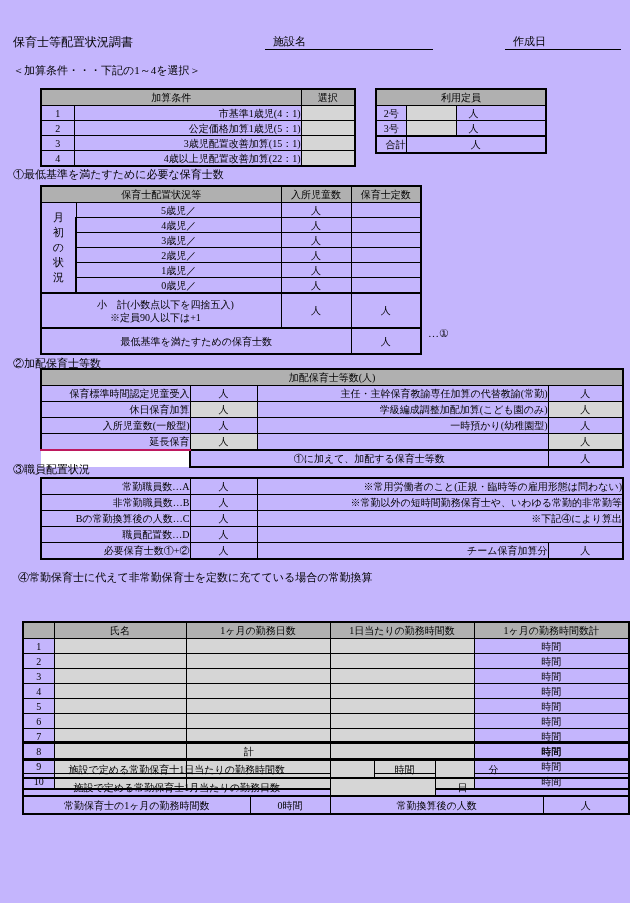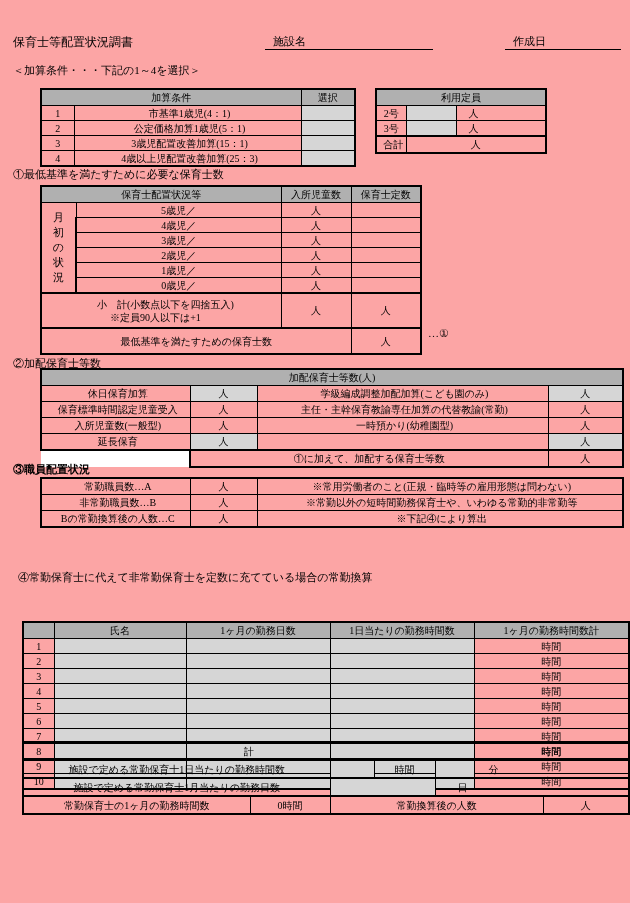--- a/index.html
+++ b/index.html
@@ -1,49 +1,49 @@
 <!DOCTYPE html>
 <html><head>
 <meta charset="utf-8">
 <style>
   html,body{margin:0;padding:0;background:#ffffff;}
   .page{
-    position:relative;width:630px;height:903px;background:#fca5a5;color:#000;
+    position:relative;width:630px;height:903px;background:#c4b5fd;color:#000;
     font-family:"Liberation Serif","DejaVu Serif",serif;overflow:hidden;
   }
   .ttl{position:absolute;font-size:12px;white-space:nowrap;}
   .sec-ttl{position:absolute;font-size:11px;white-space:nowrap;}
   .blank-line{position:absolute;border-bottom:1px solid #000;height:15px;font-size:11px;}
   .blank-line span{padding-left:8px;}
   table{position:absolute;border-collapse:collapse;table-layout:fixed;}
   td,th{
     border:1px solid #000;font-size:10px;font-weight:normal;padding:0;
     height:14px;line-height:13px;overflow:hidden;white-space:nowrap;text-align:center;
     vertical-align:middle;
   }
   
   table tr:first-child>*{border-top:2px solid #000;}
   table tr:last-child>*{border-bottom:2px solid #000;}
   table tr>*:first-child{border-left:2px solid #000;}
   table tr>*:last-child{border-right:2px solid #000;}
   .hd{background:#b0b0b0;}
   .in{background:#d6d6d6;}
-  .lft{text-align:center;padding-left:4px;}
+  .lft{text-align:right;padding-left:4px;}
   .thick-top>*{border-top:2px solid #000 !important;}
   .h15>*{height:15px;}
   .h16>*{height:16px;}
   
   .vert{width:12px;margin:0 auto;word-break:break-all;white-space:normal;
         line-height:15px;font-size:11px;display:block;}
   .sub2{white-space:normal;line-height:13px;text-align:left;}
   .sub2 .l1{padding-left:55px;}
   .sub2 .l2{padding-left:68px;}
   
   td.nob{border:none !important;background:#fff;}
-  tr.r4last td:first-child{border-bottom:2px solid #000000;}
+  tr.r4last td:first-child{border-bottom:2px solid #be185d;}
   .bl2{border-left:2px solid #000 !important;}
   .pl12{text-align:left;padding-left:12px;}
   .pl14{text-align:left;padding-left:14px;}
   .pl22{text-align:left;padding-left:22px;}
   .ref{position:absolute;font-size:11px;}
 </style>
 </head>
 <body>
 
 <div class="page">
@@ -79,21 +79,21 @@
       <td class="lft">公定価格加算1歳児(5：1)</td>
       <td class="in"></td>
     </tr>
     <tr>
       <td>3</td>
       <td class="lft">3歳児配置改善加算(15：1)</td>
       <td class="in"></td>
     </tr>
     <tr>
       <td>4</td>
-      <td class="lft">4歳以上児配置改善加算(25：3)</td>
+      <td class="lft">4歳以上児配置改善加算(22：1)</td>
       <td class="in"></td>
     </tr>
   </tbody>
     </table>
 
   <table style="left:375px;top:88px;width:170px;">
     <colgroup>
         <col style="width:30px">
         <col style="width:50px">
         <col style="width:90px">
@@ -188,30 +188,30 @@
         <col style="width:149px">
         <col style="width:67px">
         <col style="width:291px">
         <col style="width:75px">
       </colgroup>
     <tbody>
         <tr class="h15">
       <th class="hd" colspan="4">加配保育士等数(人)</th>
     </tr>
     <tr class="h15">
+      <td class="lft">保育標準時間認定児童受入</td>
+      <td>人</td>
+      <td class="lft">主任・主幹保育教諭専任加算の代替教諭(常勤)</td>
+      <td>人</td>
+    </tr>
+    <tr class="h15">
       <td class="lft">休日保育加算</td>
       <td class="in">人</td>
       <td class="lft">学級編成調整加配加算(こども園のみ)</td>
       <td class="in">人</td>
-    </tr>
-    <tr class="h15">
-      <td class="lft">保育標準時間認定児童受入</td>
-      <td>人</td>
-      <td class="lft">主任・主幹保育教諭専任加算の代替教諭(常勤)</td>
-      <td>人</td>
     </tr>
     <tr class="h15">
       <td class="lft">入所児童数(一般型)</td>
       <td>人</td>
       <td class="lft">一時預かり(幼稚園型)</td>
       <td>人</td>
     </tr>
     <tr class="h15 r4last">
       <td class="lft">延長保育</td>
       <td class="in">人</td>
@@ -219,21 +219,21 @@
       <td class="in">人</td>
     </tr>
     <tr class="h15">
       <td class="nob"></td>
       <td colspan="2" class="bl2" style="border-top:2px solid #000;margin-top:32px;">①に加えて、加配する保育士等数</td>
       <td style="border-top:2px solid #000;">人</td>
     </tr>
   </tbody>
     </table>
 
-  <div class="sec-ttl" style="left:13px;top:462px;font-weight:bold;">③職員配置状況</div>
+  <div class="sec-ttl" style="left:13px;top:462px;">③職員配置状況</div>
   <table style="left:40px;top:477px;width:582px;">
     <colgroup>
         <col style="width:149px">
         <col style="width:67px">
         <col style="width:291px">
         <col style="width:75px">
       </colgroup>
     <tbody>
         <tr class="h15">
       <td class="lft">常勤職員数…A</td>
@@ -242,20 +242,31 @@
     </tr>
     <tr class="h15">
       <td class="lft">非常勤職員数…B</td>
       <td>人</td>
       <td colspan="2" class="lft">※常勤以外の短時間勤務保育士や、いわゆる常勤的非常勤等</td>
     </tr>
     <tr class="h15">
       <td class="lft">Bの常勤換算後の人数…C</td>
       <td>人</td>
       <td colspan="2" class="lft">※下記④により算出</td>
+    </tr>
+    <tr class="h15">
+      <td class="lft">職員配置数…D</td>
+      <td>人</td>
+      <td colspan="2" class="lft"></td>
+    </tr>
+    <tr class="h15">
+      <td class="lft">必要保育士数①+②</td>
+      <td>人</td>
+      <td class="lft">チーム保育加算分</td>
+      <td>人</td>
     </tr>
   </tbody>
     </table>
 
   <div class="sec-ttl" style="left:18px;top:570px;">④常勤保育士に代えて非常勤保育士を定数に充てている場合の常勤換算</div>
   <table style="left:22px;top:588px;width:606px;margin-top:33px;">
     <colgroup>
         <col style="width:31px">
         <col style="width:132px">
         <col style="width:144px">

